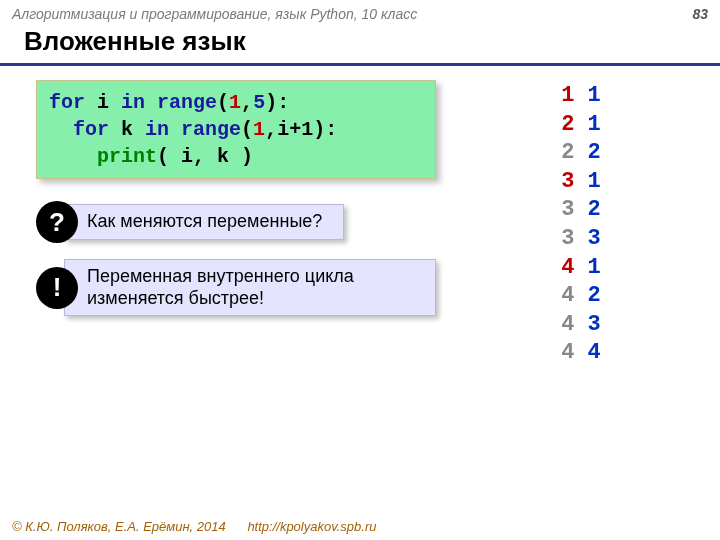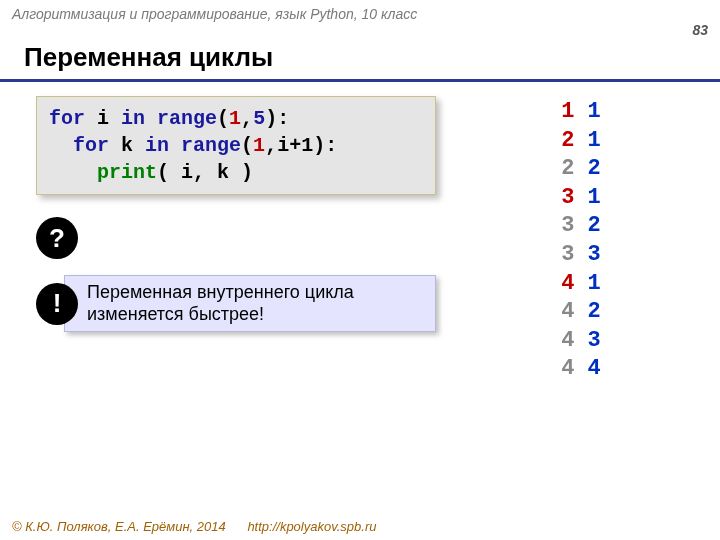--- a/index.html
+++ b/index.html
@@ -12,38 +12,38 @@
     overflow: hidden;
   }
   .header-bar {
     font-style: italic;
     color: #7a7a7a;
     font-size: 14px;
     padding: 6px 12px 2px 12px;
     display: flex;
     justify-content: space-between;
   }
-  .page-num { font-weight: bold; color: #555; margin-top: 16px; }
+  .page-num { font-weight: bold; color: #555; }
   .title {
     font-size: 26px;
     font-weight: bold;
     color: #000;
     padding: 2px 12px 6px 24px;
     border-bottom: 3px solid #2a3b8f;
     margin-bottom: 14px;
   }
   .content {
     display: flex;
     padding: 0 24px 0 36px;
     gap: 30px;
   }
   .left-col { flex: 0 0 400px; }
   .right-col { flex: 1; text-align: center; }
   .codebox {
-    background: #e5e5e5;
+    background: #86efac;
     border: 1px solid #c9c38a;
     box-shadow: 4px 4px 6px rgba(0,0,0,0.25);
     padding: 8px 12px;
     font-family: "Courier New", monospace;
     font-size: 20px;
     font-weight: bold;
     line-height: 1.35;
     white-space: pre;
     margin-bottom: 22px;
   }
@@ -105,31 +105,32 @@
   .footer .url { margin-left: 18px; }
 </style>
 </head>
 <body>
 
 <div class="header-bar">
   <span>Алгоритмизация и программирование, язык Python, 10 класс</span>
   <span class="page-num">83</span>
 </div>
 
-<div class="title">Переменная циклы</div>
+<div class="title">Вложенные язык</div>
 
 <div class="content">
   <div class="left-col">
 
     <div class="codebox"><span class="kw-for">for</span><span class="code-black"> i </span><span class="kw-for">in</span><span> </span><span class="kw-range">range</span><span class="code-black">(</span><span class="num-red">1</span><span class="code-black">,</span><span class="num-blue">5</span><span class="code-black">):</span>
 <span>  </span><span class="kw-for">for</span><span class="code-black"> k </span><span class="kw-for">in</span><span> </span><span class="kw-range">range</span><span class="code-black">(</span><span class="num-red">1</span><span class="code-black">,i+1):</span>
 <span>    </span><span class="kw-print">print</span><span class="code-black">( i, k )</span></div>
 
     <div class="callout">
       <div class="badge">?</div>
+      <div class="callout-box">Как меняются переменные?</div>
     </div>
 
     <div class="callout">
       <div class="badge">!</div>
       <div class="callout-box">Переменная внутреннего цикла изменяется быстрее!</div>
     </div>
 
   </div>
 
   <div class="right-col">

